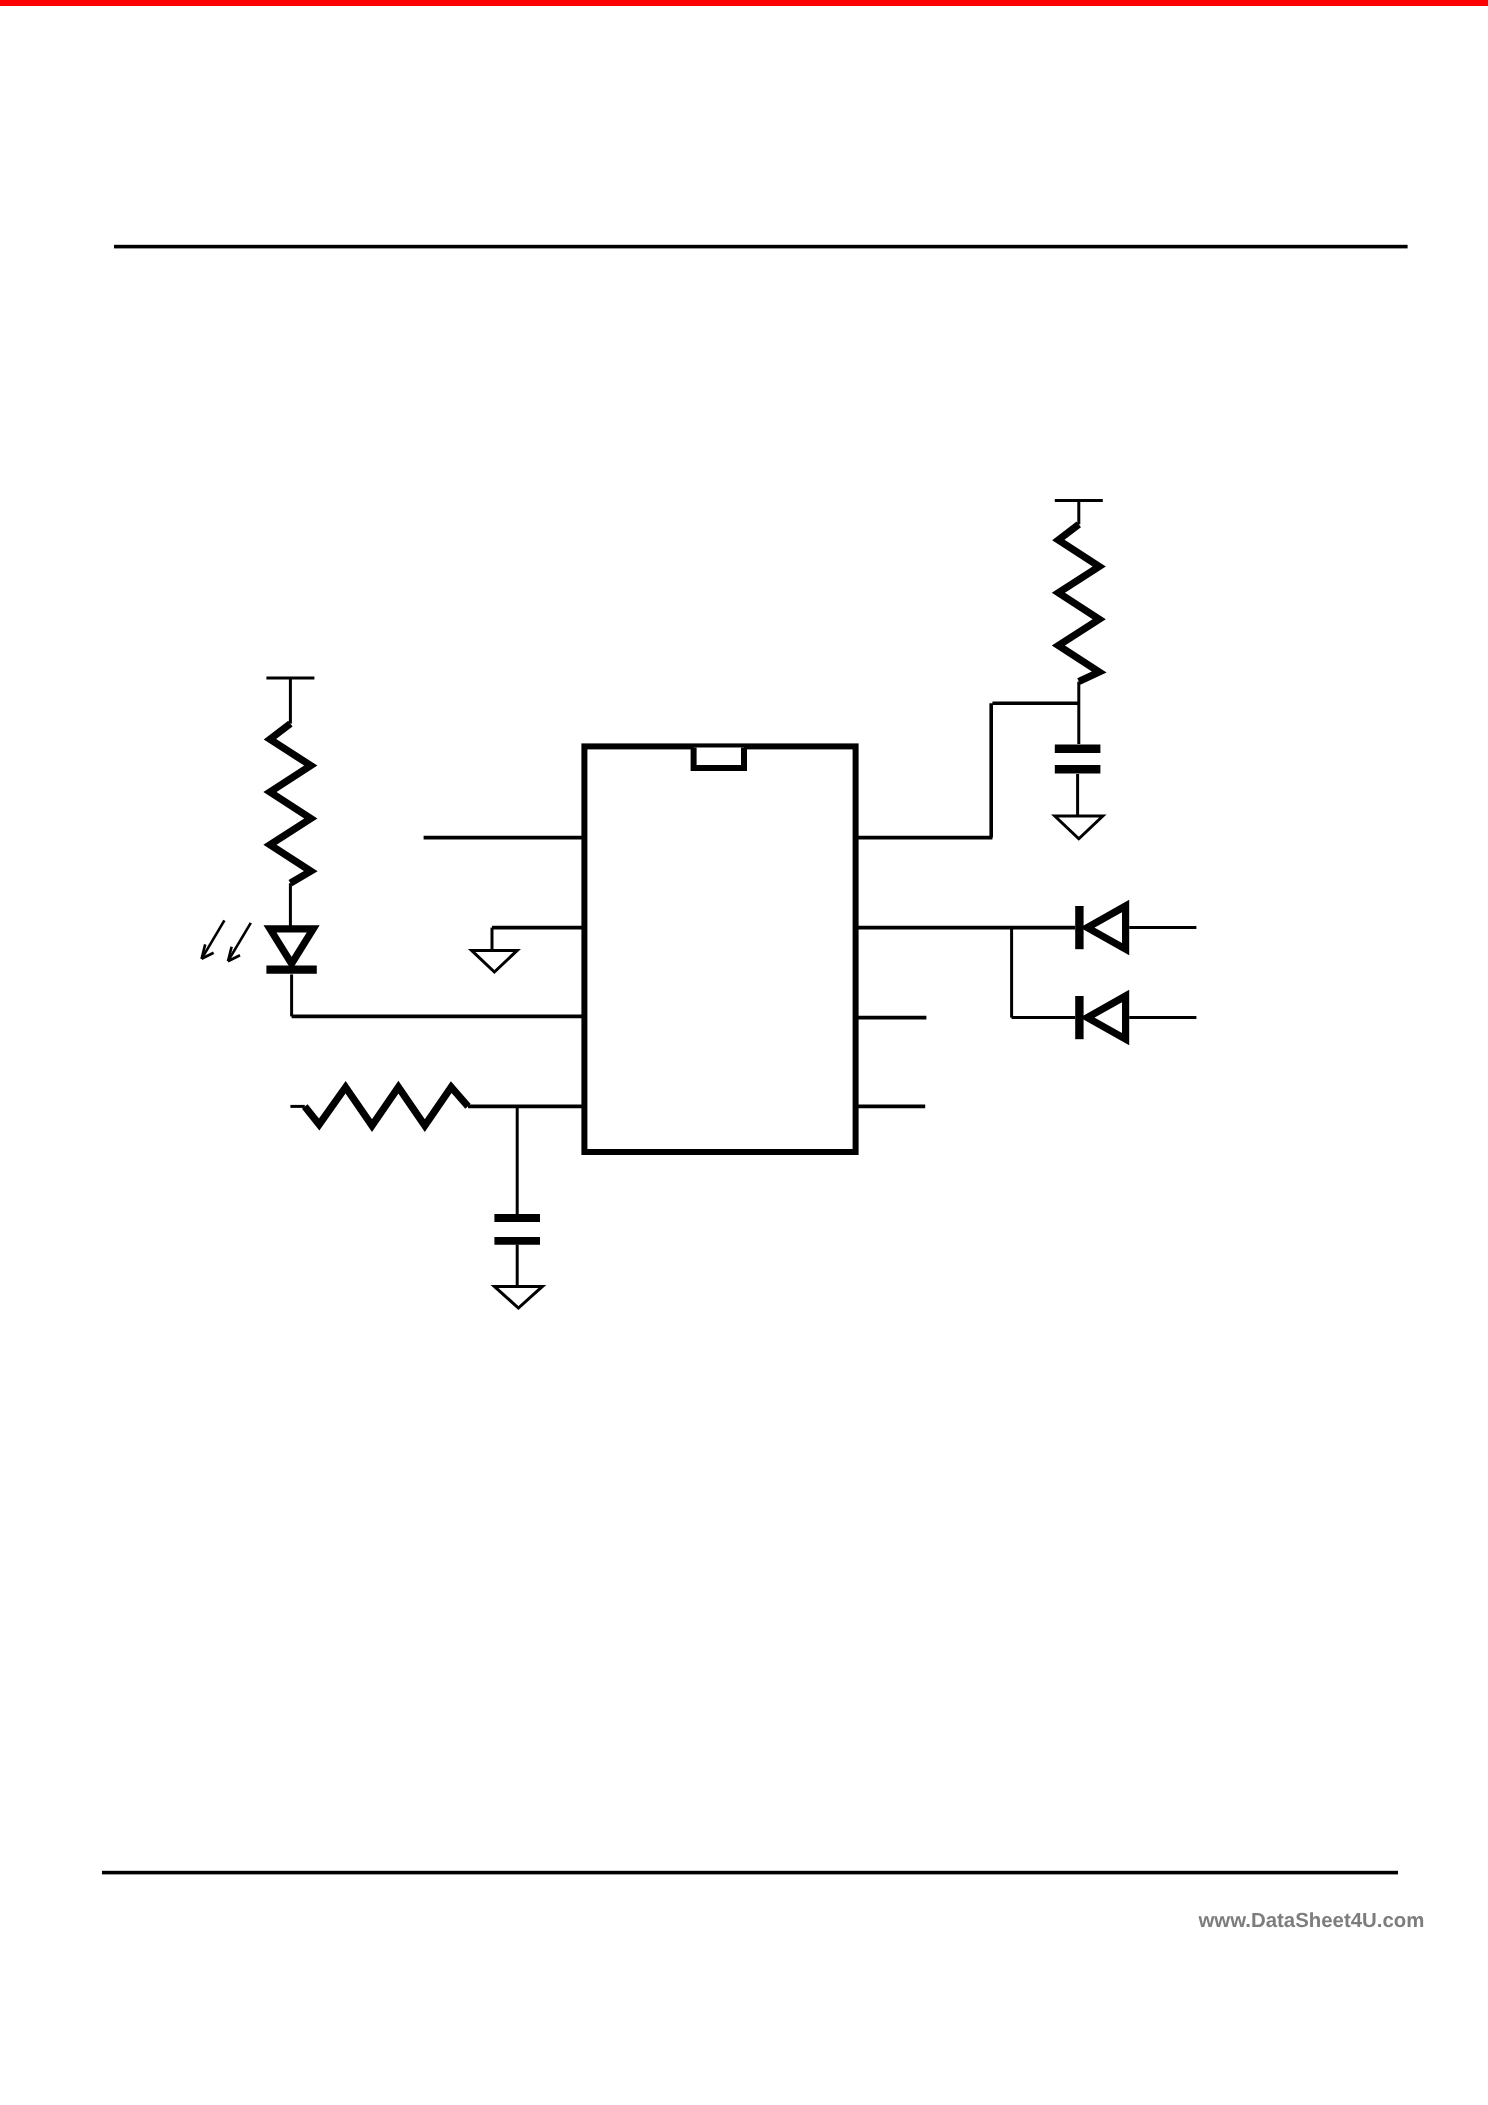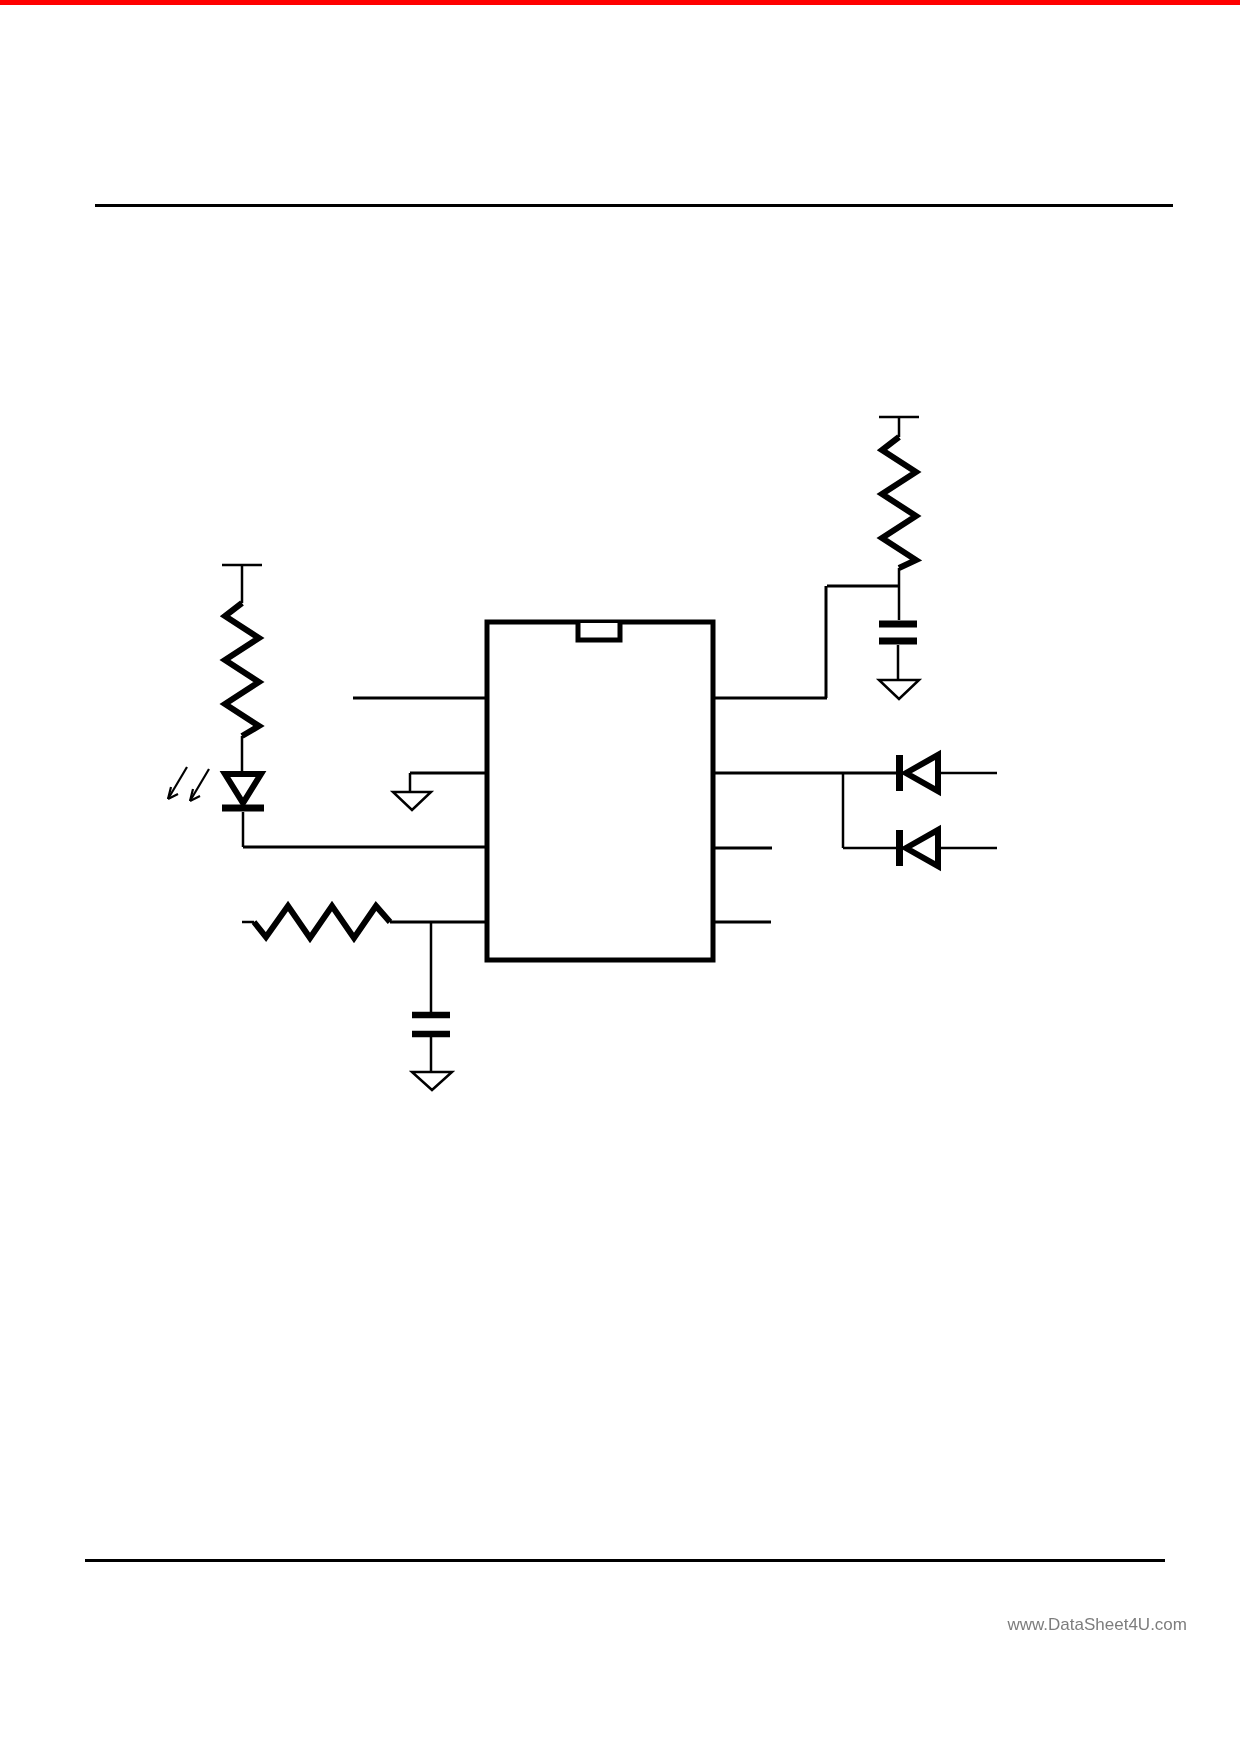--- a/index.html
+++ b/index.html
@@ -10,21 +10,21 @@
     width:1240px;height:1754px;position:relative;background:var(--bg);
     font-family:"Liberation Sans",sans-serif;overflow:hidden;
   }
   .top-accent{position:absolute;left:0;top:0;width:1240px;height:5px;background:var(--accent);}
   .rule{position:absolute;background:var(--ink);height:3px;}
   .rule.header{left:95px;top:204px;width:1078px;}
   .rule.footer{left:85px;top:1559px;width:1080px;}
   .schematic{position:absolute;left:0;top:0;}
   .watermark{
     position:absolute;right:53px;top:1591px;
-    font-size:17px;font-weight:normal;color:var(--watermark);letter-spacing:0px;margin-top:24px;
+    font-size:17px;font-weight:bold;color:var(--watermark);letter-spacing:0px;
   }
 </style>
 </head>
 <body>
 
 <div class="top-accent"></div>
 <div class="rule header"></div>
 <div class="rule footer"></div>
 
 <svg class="schematic" width="1240" height="1754" viewBox="0 0 1240 1754" fill="none" stroke="#000000" stroke-linecap="butt">

